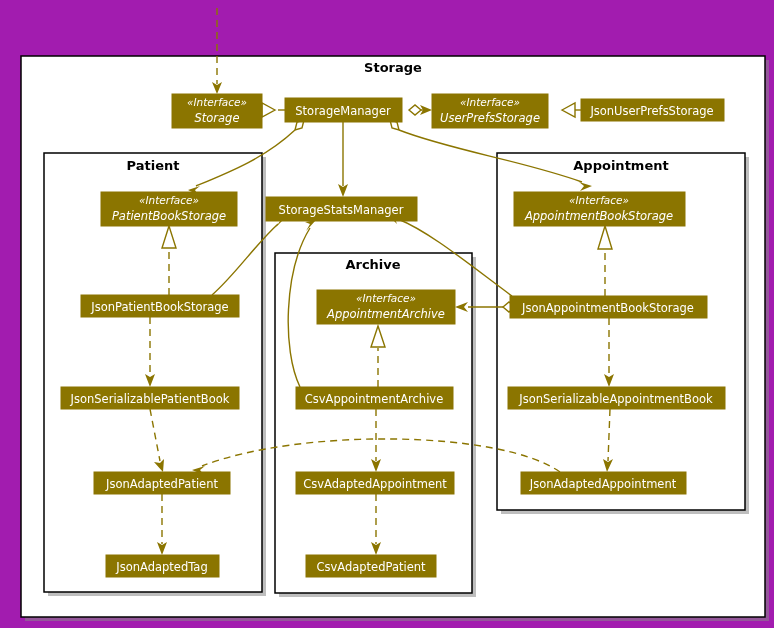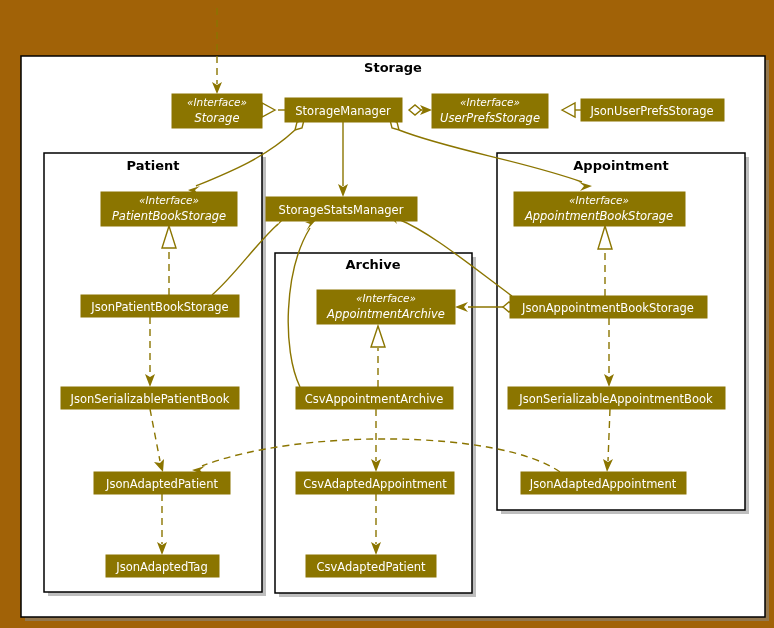--- a/index.html
+++ b/index.html
@@ -4,21 +4,21 @@
 <style>
   html, body {
     margin: 0;
     padding: 0;
     background: #ffffff;
   }
   #canvas-wrap {
     position: relative;
     width: 774px;
     height: 628px;
-    background: #a16207;
+    background: #a21caf;
     font-family: "DejaVu Sans", sans-serif;
     overflow: hidden;
   }
   svg#diagram {
     position: absolute;
     left: 0;
     top: 0;
     width: 774px;
     height: 628px;
   }

